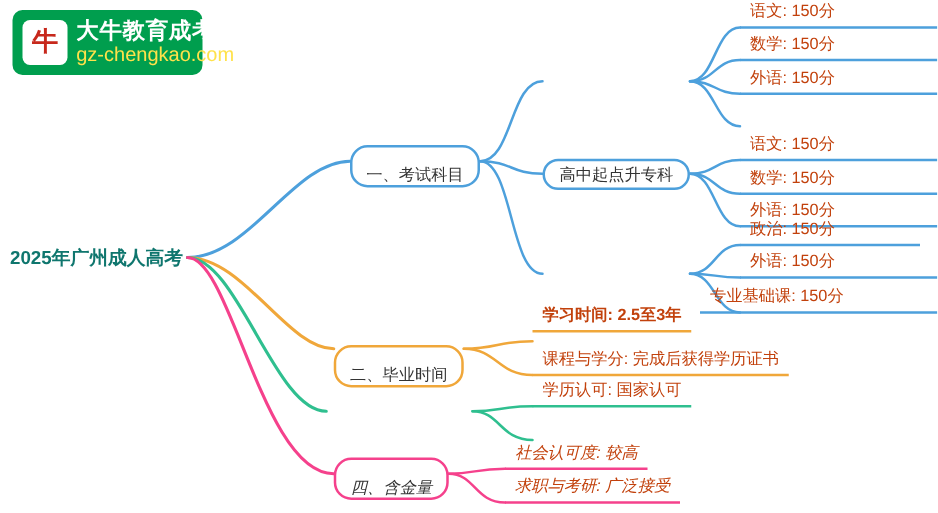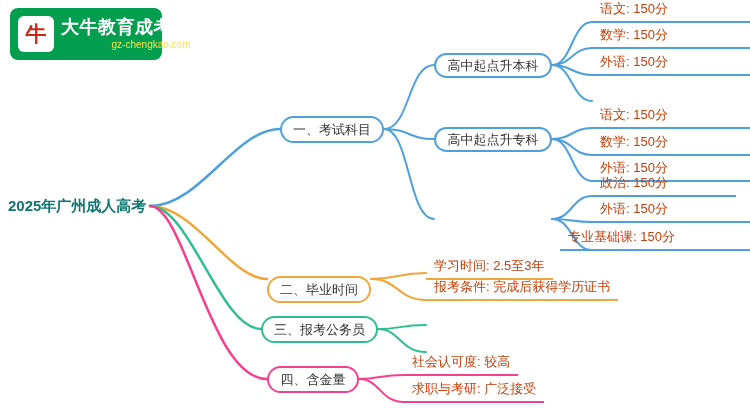--- a/index.html
+++ b/index.html
@@ -15,44 +15,44 @@
     background:#009e4e; border-radius:8px; display:flex; align-items:center;
     gap:7px; padding:4px 8px; box-sizing:border-box;
   }
   .logo-icon {
     width:36px; height:36px; background:#ffffff; border-radius:6px;
     color:#c7281c; font-weight:bold; font-size:21px; line-height:36px;
     text-align:center; flex:0 0 auto;
   }
   .logo-text { display:flex; flex-direction:column; line-height:1.2; }
   .logo-name { color:#ffffff; font-weight:bold; font-size:18px; letter-spacing:0.5px; white-space:nowrap; }
-  .logo-url { color:#ffe24a; font-size:10px;text-align:right; }
+  .logo-url { color:#ffe24a; font-size:16px; }
 
   .root-label {
     position:absolute; left:8px; top:197px; font-size:15px; color:#0f766e;
     white-space:nowrap; font-weight:bold;
   }
 
   .node {
     position:absolute; box-sizing:border-box; background:#fff;
     border:2px solid; border-radius:14px; font-size:13px; color:#333;
     text-align:center; white-space:nowrap; line-height:13px;
   }
-  .branch { padding:5px 0; height:27px; }
+  .branch { padding:15px 0; height:27px; }
   .sub    { padding:4px 0; height:25px; width:118px; }
 
   .leaf {
     position:absolute; font-size:13px; color:#c2410c; line-height:14px;
     padding:0 8px 5px 8px; border-bottom:2px solid; white-space:nowrap;
     box-sizing:border-box;
   }
   .c-blue   { border-color:#4da0dc; }
   .c-orange { border-color:#f0a73a; }
   .c-green  { border-color:#2fbf8f; }
-  .c-pink   { border-color:#f5418c; }
+  .c-pink   { border-color:#f5418c;font-style:italic; }
 </style>
 </head>
 <body>
 
 <div class="stage">
 
   <svg class="wires" viewBox="0 0 750 410">
 
     <path d="M150,206 C200,206 235,129 280,129" stroke="#4da0dc" stroke-width="2.5"></path>
     <path d="M150,206 C195,206 230,279 267,279" stroke="#f0a73a" stroke-width="2.5"></path>
@@ -91,38 +91,37 @@
     <div class="logo-text">
       <span class="logo-name">大牛教育成考网</span>
       <span class="logo-url">gz-chengkao.com</span>
     </div>
   </div>
 
   <div class="root-label">2025年广州成人高考</div>
 
   <div class="node branch c-blue" style="left:280px; top:116px; width:104px;">一、考试科目</div>
   <div class="node branch c-orange" style="left:267px; top:266px; width:104px;margin-top:10px;">二、毕业时间</div>
-  <div class="node branch c-green" style="left:261px; top:316px; width:117px;">三、报考公务员</div>
   <div class="node branch c-pink" style="left:267px; top:366px; width:92px;">四、含金量</div>
 
-  <div class="node sub c-blue" style="left:434px; top:53px;">高中起点升本科</div>
   <div class="node sub c-blue" style="left:434px; top:127px;">高中起点升专科</div>
 
   <div class="leaf c-blue" style="left:592px; right:0; top:2px;">语文: 150分</div>
   <div class="leaf c-blue" style="left:592px; right:0; top:28px;">数学: 150分</div>
   <div class="leaf c-blue" style="left:592px; right:0; top:55px;">外语: 150分</div>
 
   <div class="leaf c-blue" style="left:592px; right:0; top:108px;">语文: 150分</div>
   <div class="leaf c-blue" style="left:592px; right:0; top:135px;">数学: 150分</div>
   <div class="leaf c-blue" style="left:592px; right:0; top:161px;">外语: 150分</div>
 
   <div class="leaf c-blue" style="left:592px; right:14px; top:176px;">政治: 150分</div>
   <div class="leaf c-blue" style="left:592px; right:0; top:202px;">外语: 150分</div>
   <div class="leaf c-blue" style="left:560px; right:0; top:230px;">专业基础课: 150分</div>
 
-  <div class="leaf c-orange" style="left:426px; top:259px;">学习时间: 2.5至3年</div>
-  <div class="leaf c-orange" style="left:426px; top:280px;">报考条件: 完成后获得学历证书</div>
+  <div class="leaf c-orange" style="left:426px; top:245px;font-weight:bold;">学习时间: 2.5至3年</div>
+  <div class="leaf c-orange" style="left:426px; top:280px;">课程与学分: 完成后获得学历证书</div>
 
+  <div class="leaf c-green" style="left:426px; top:305px;">学历认可: 国家认可</div>
 
   <div class="leaf c-pink" style="left:404px; top:355px;">社会认可度: 较高</div>
   <div class="leaf c-pink" style="left:404px; top:382px;">求职与考研: 广泛接受</div>
 
 </div>
 
 </body></html>

